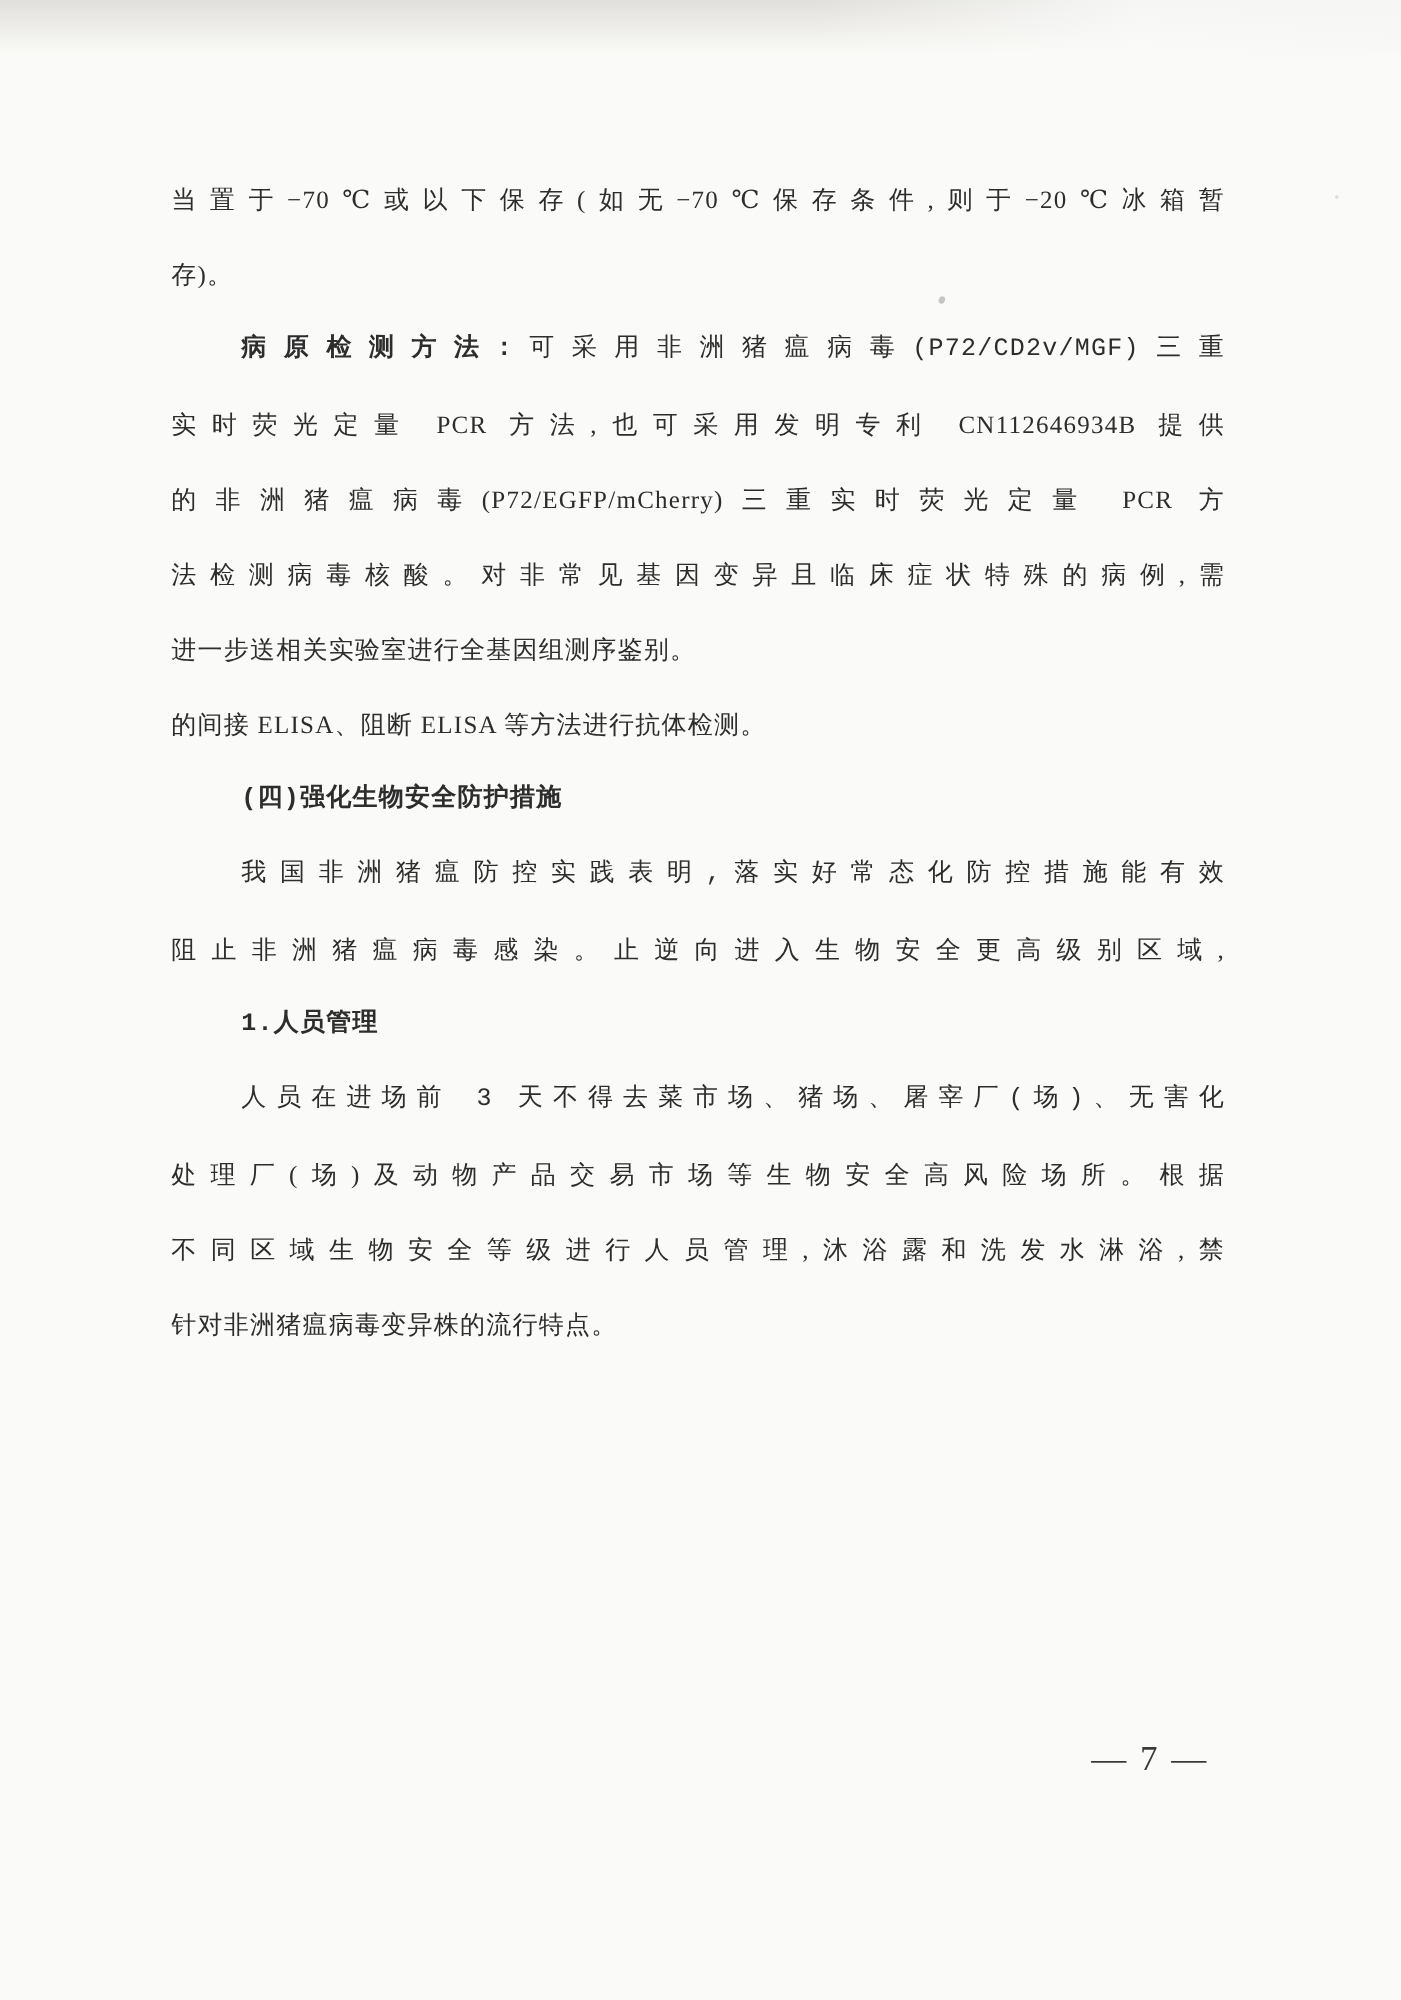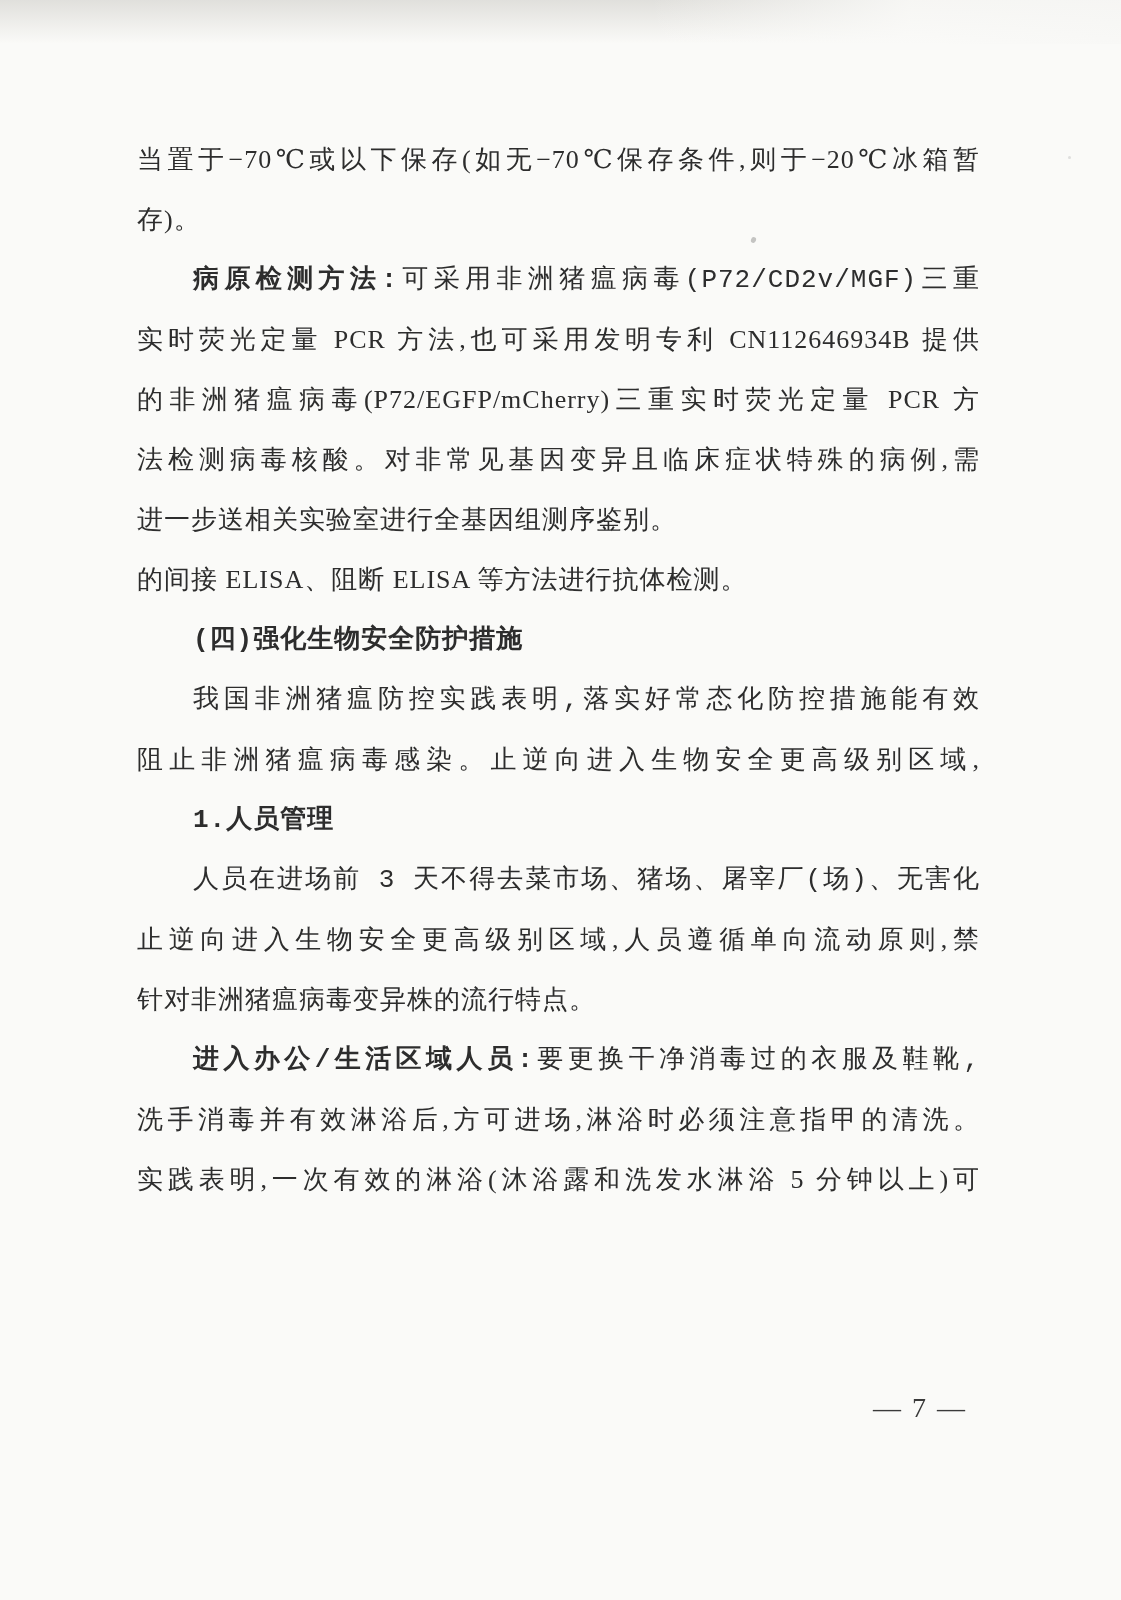--- a/index.html
+++ b/index.html
@@ -20,21 +20,21 @@
     background: linear-gradient(to right, rgba(250,250,248,0), rgba(250,250,248,0.85) 55%, rgba(248,248,246,0.9));
     pointer-events:none;
   }
   .speck { position:absolute; background:rgba(95,95,95,0.35); border-radius:50%; }
   .speck.s1 { left:751px; top:237px; width:5px; height:6px; transform:rotate(20deg); }
   .speck.s2 { left:1068px; top:156px; width:3px; height:3px; opacity:.5; }
 
   .textblock { position:absolute; left:137px; top:130px; width:843px; }
   .para { margin:0; }
   .line {
-    height:60px; line-height:60px; font-size:26px; letter-spacing:1px;
+    height:60px; line-height:60px; font-size:20px; letter-spacing:1px;
     text-align:justify; text-align-last:left; text-justify:inter-character;
     overflow:hidden; white-space:normal;
   }
   .line.full { text-align-last:justify; }
   .line.indent { text-indent:56px;font-family:Liberation Mono, monospace; }
   .line.heading { font-weight:bold; }
   .b { font-weight:bold; }
 
   .page-number {
     position:absolute; top:1388px; left:137px; width:830px;
@@ -78,26 +78,22 @@
       <div class="line full indent">我国非洲猪瘟防控实践表明,落实好常态化防控措施能有效</div>
       <div class="line full">阻止非洲猪瘟病毒感染。止逆向进入生物安全更高级别区域,</div>
     </div>
 
     <div class="para">
       <div class="line heading indent">1.人员管理</div>
     </div>
 
     <div class="para">
       <div class="line full indent">人员在进场前 3 天不得去菜市场、猪场、屠宰厂(场)、无害化</div>
-      <div class="line full">止逆向进入生物安全更高级别区域,人员遵循单向流动原则,禁</div>
+      <div class="line full">处理厂(场)及动物产品交易市场等生物安全高风险场所。根据</div>
+      <div class="line full">不同区域生物安全等级进行人员管理,沐浴露和洗发水淋浴,禁</div>
       <div class="line">针对非洲猪瘟病毒变异株的流行特点。</div>
     </div>
 
-    <div class="para">
-      <div class="line full indent"><span class="b">进入办公/生活区域人员:</span><span>要更换干净消毒过的衣服及鞋靴,</span></div>
-      <div class="line full">洗手消毒并有效淋浴后,方可进场,淋浴时必须注意指甲的清洗。</div>
-      <div class="line full">实践表明,一次有效的淋浴(沐浴露和洗发水淋浴 5 分钟以上)可</div>
-    </div>
 
   </div>
 
   <div class="page-number">— 7 —</div>
 </div>
 
 </body></html>

